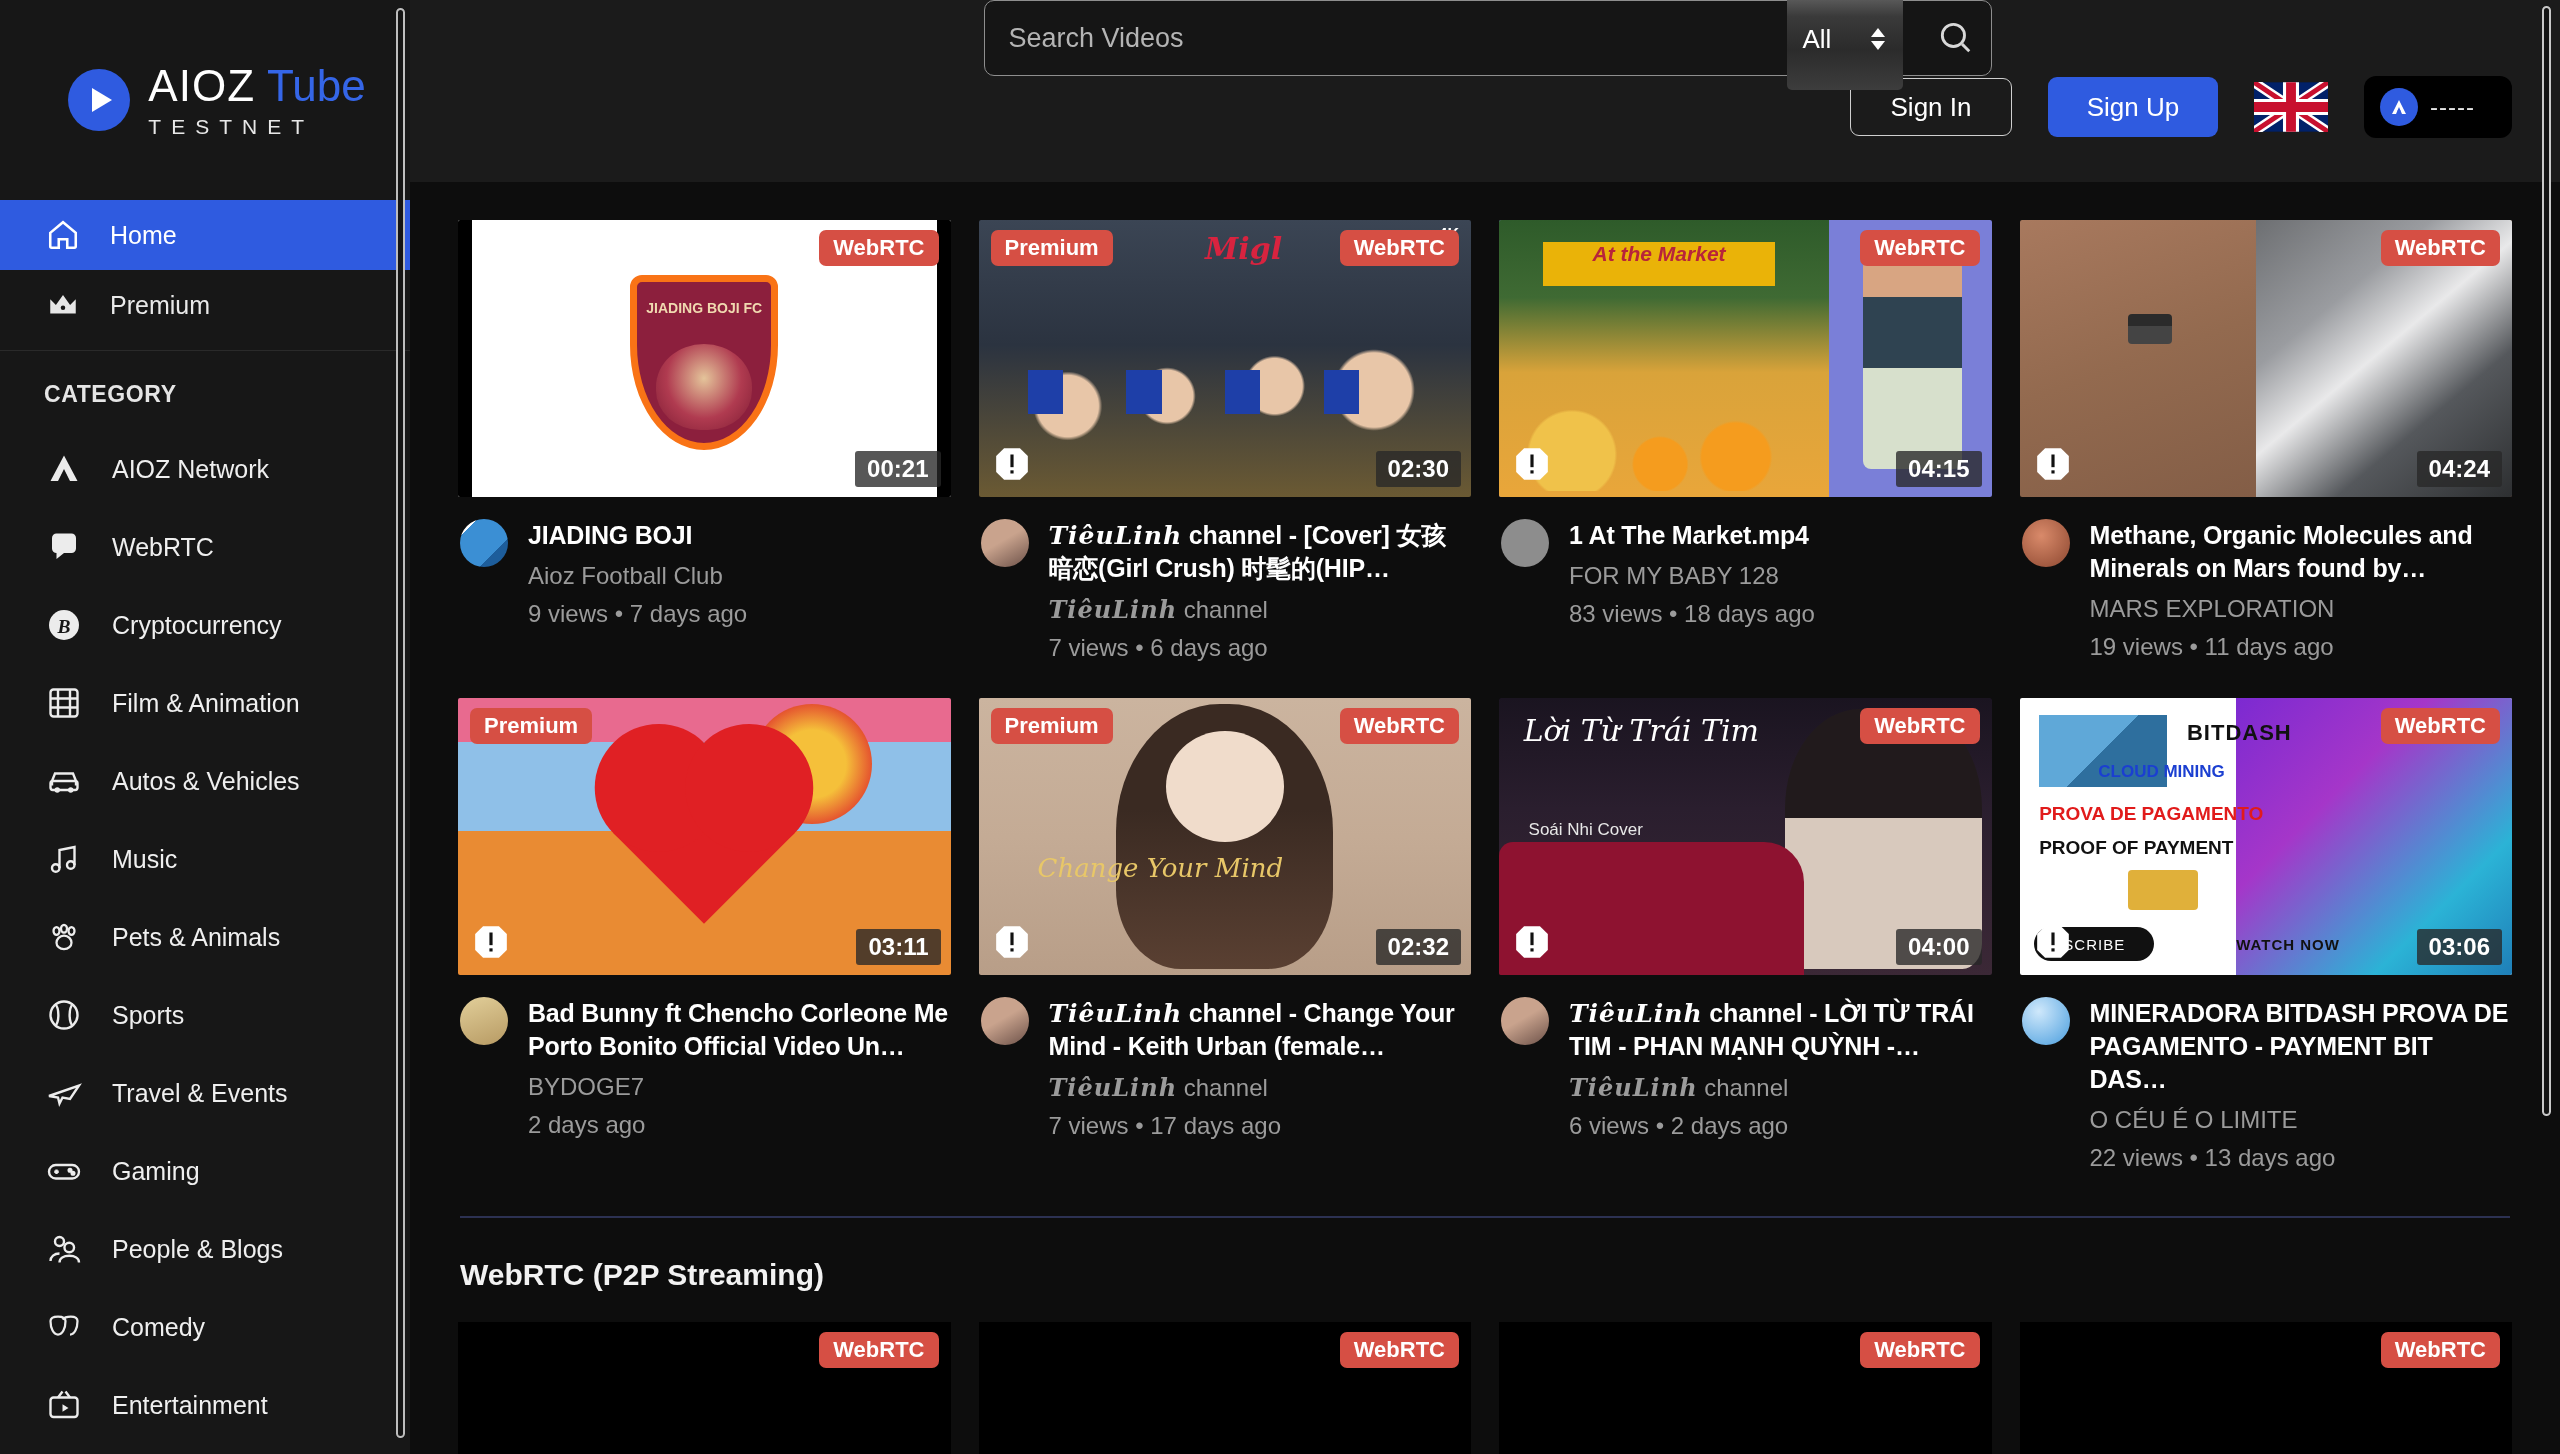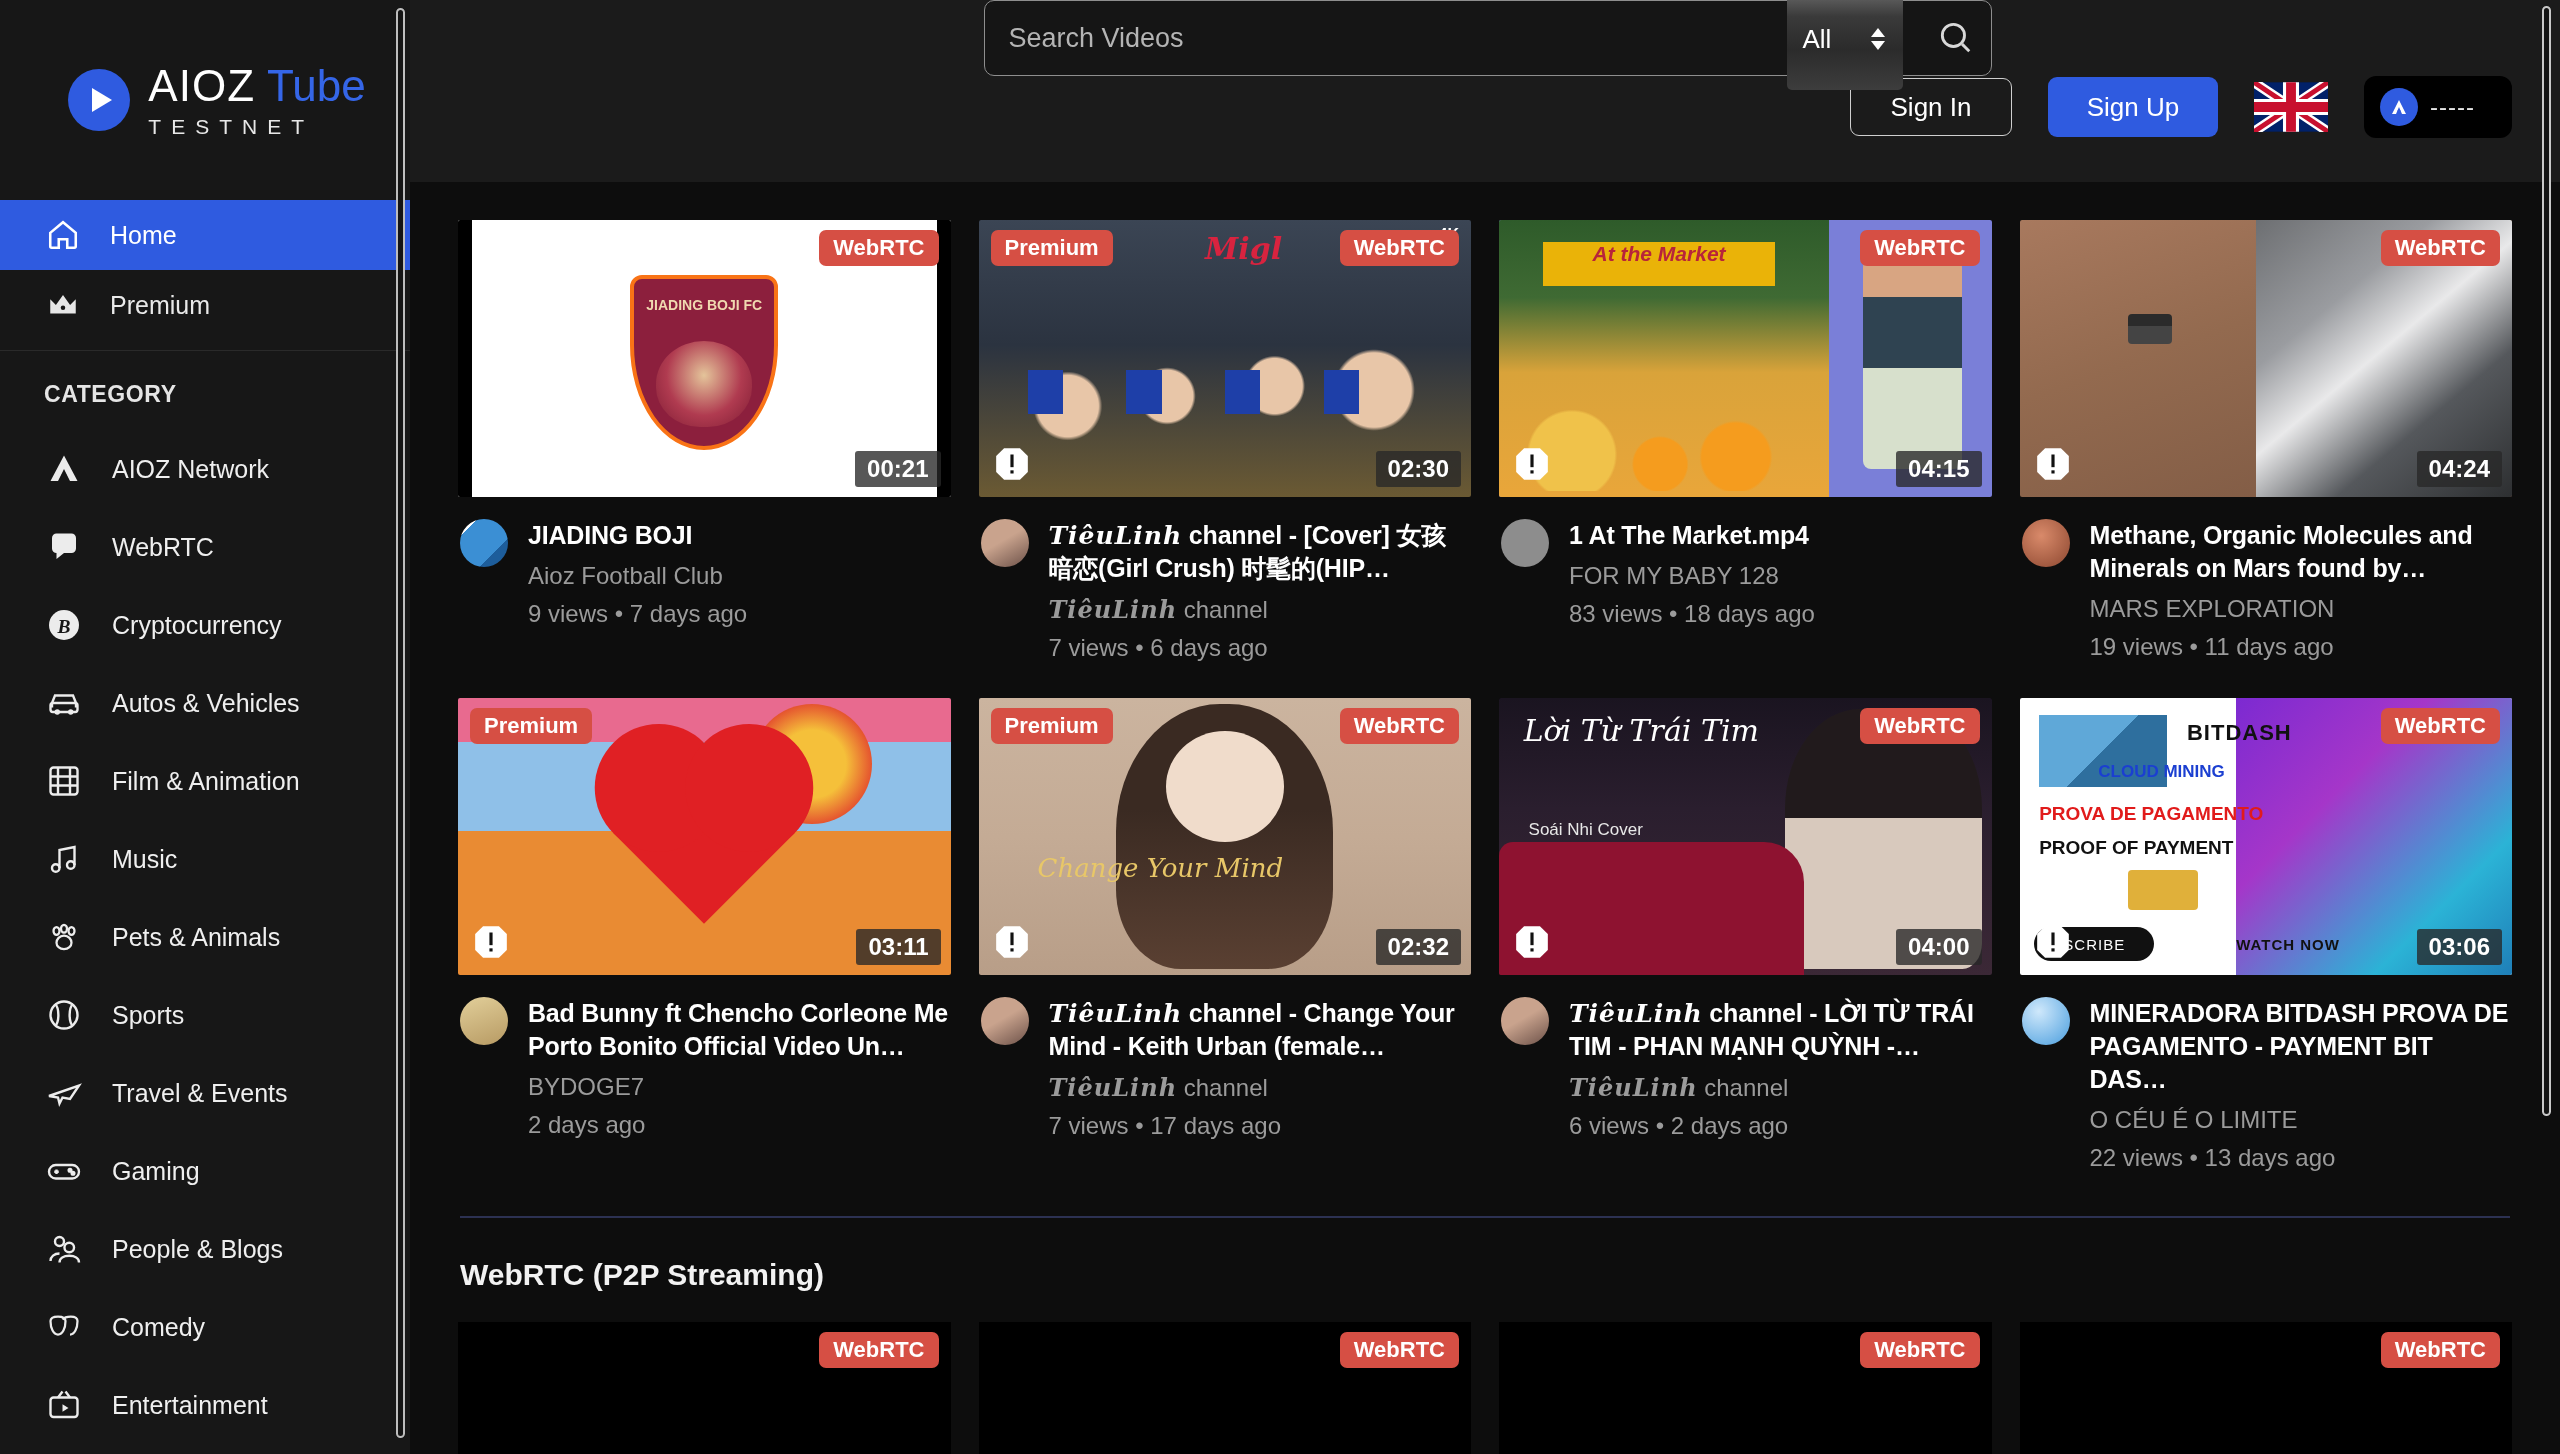--- a/index.html
+++ b/index.html
@@ -235,21 +235,21 @@
     border-radius: 6px; border: 2px solid #c9c9c9;
     background: #141414;
   }
 
   
   .t1 { background: #fff; }
   .t1 .shield {
     position: absolute; left: 50%; top: 50%; transform: translate(-50%,-48%);
     width: 148px; height: 175px; background: #8c1f3d;
     border-radius: 12px 12px 50% 50%/12px 12px 60% 60%;
-    border: 4px solid #f97316;
+    border: 7px solid #f97316;
   }
   .t1 .shieldtxt { position: absolute; top: 18px; left: 0; right: 0; text-align: center; color: #f0d9b0; font-size: 14px; font-weight: 700; }
   .t1 .tiger { position: absolute; left: 50%; top: 62px; transform: translateX(-50%); width: 96px; height: 86px; background: radial-gradient(ellipse at 50% 40%, #e4c49a 0%, #b03b50 55%, #7d1b33 100%); border-radius: 50% 50% 46% 46%; }
   .t1 .edge-l { position: absolute; left: 0; top: 0; bottom: 0; width: 14px; background: #000; }
   .t1 .edge-r { position: absolute; right: 0; top: 0; bottom: 0; width: 14px; background: #000; }
 
   .t2 { background: linear-gradient(180deg,#3b4554 0%,#2b3340 45%,#6b5a33 100%); }
   .t2 .dancers { position: absolute; left: 8%; bottom: 4%; width: 84%; height: 72%;
     background:
       radial-gradient(circle at 12% 60%, #e8c6a8 0 8%, transparent 9%),
@@ -387,37 +387,37 @@
             <circle cx="12" cy="12" r="10" fill="#ececec"></circle>
             <text x="12" y="17" font-size="13" font-weight="bold" font-style="italic" text-anchor="middle" fill="#171717" font-family="Liberation Serif, serif">B</text>
           </svg>
       </span>
       <span>Cryptocurrency</span>
     </div>
 
     <div class="cat-item">
       <span class="ic">
         <svg viewBox="0 0 24 24" fill="none" stroke="#ececec" stroke-width="1.6">
+            <rect x="3" y="3" width="18" height="18" rx="2"></rect>
+            <path d="M8 3v18M16 3v18M3 9h18M3 15h18"></path>
+          </svg>
+      </span>
+      <span>Film &amp; Animation</span>
+    </div>
+
+    <div class="cat-item">
+      <span class="ic">
+        <svg viewBox="0 0 24 24" fill="none" stroke="#ececec" stroke-width="1.6">
             <path d="M4 15v-3l2-5h12l2 5v3"></path>
             <rect x="3" y="12" width="18" height="6" rx="1.6"></rect>
             <circle cx="7.5" cy="18" r="1"></circle>
             <circle cx="16.5" cy="18" r="1"></circle>
           </svg>
       </span>
       <span>Autos &amp; Vehicles</span>
-    </div>
-
-    <div class="cat-item">
-      <span class="ic">
-        <svg viewBox="0 0 24 24" fill="none" stroke="#ececec" stroke-width="1.6">
-            <rect x="3" y="3" width="18" height="18" rx="2"></rect>
-            <path d="M8 3v18M16 3v18M3 9h18M3 15h18"></path>
-          </svg>
-      </span>
-      <span>Film &amp; Animation</span>
     </div>
 
     <div class="cat-item">
       <span class="ic">
         <svg viewBox="0 0 24 24" fill="none" stroke="#ececec" stroke-width="1.6">
             <path d="M9 18V6l10-2v12"></path>
             <circle cx="6.5" cy="18" r="2.5"></circle>
             <circle cx="16.5" cy="16" r="2.5"></circle>
           </svg>
       </span>

